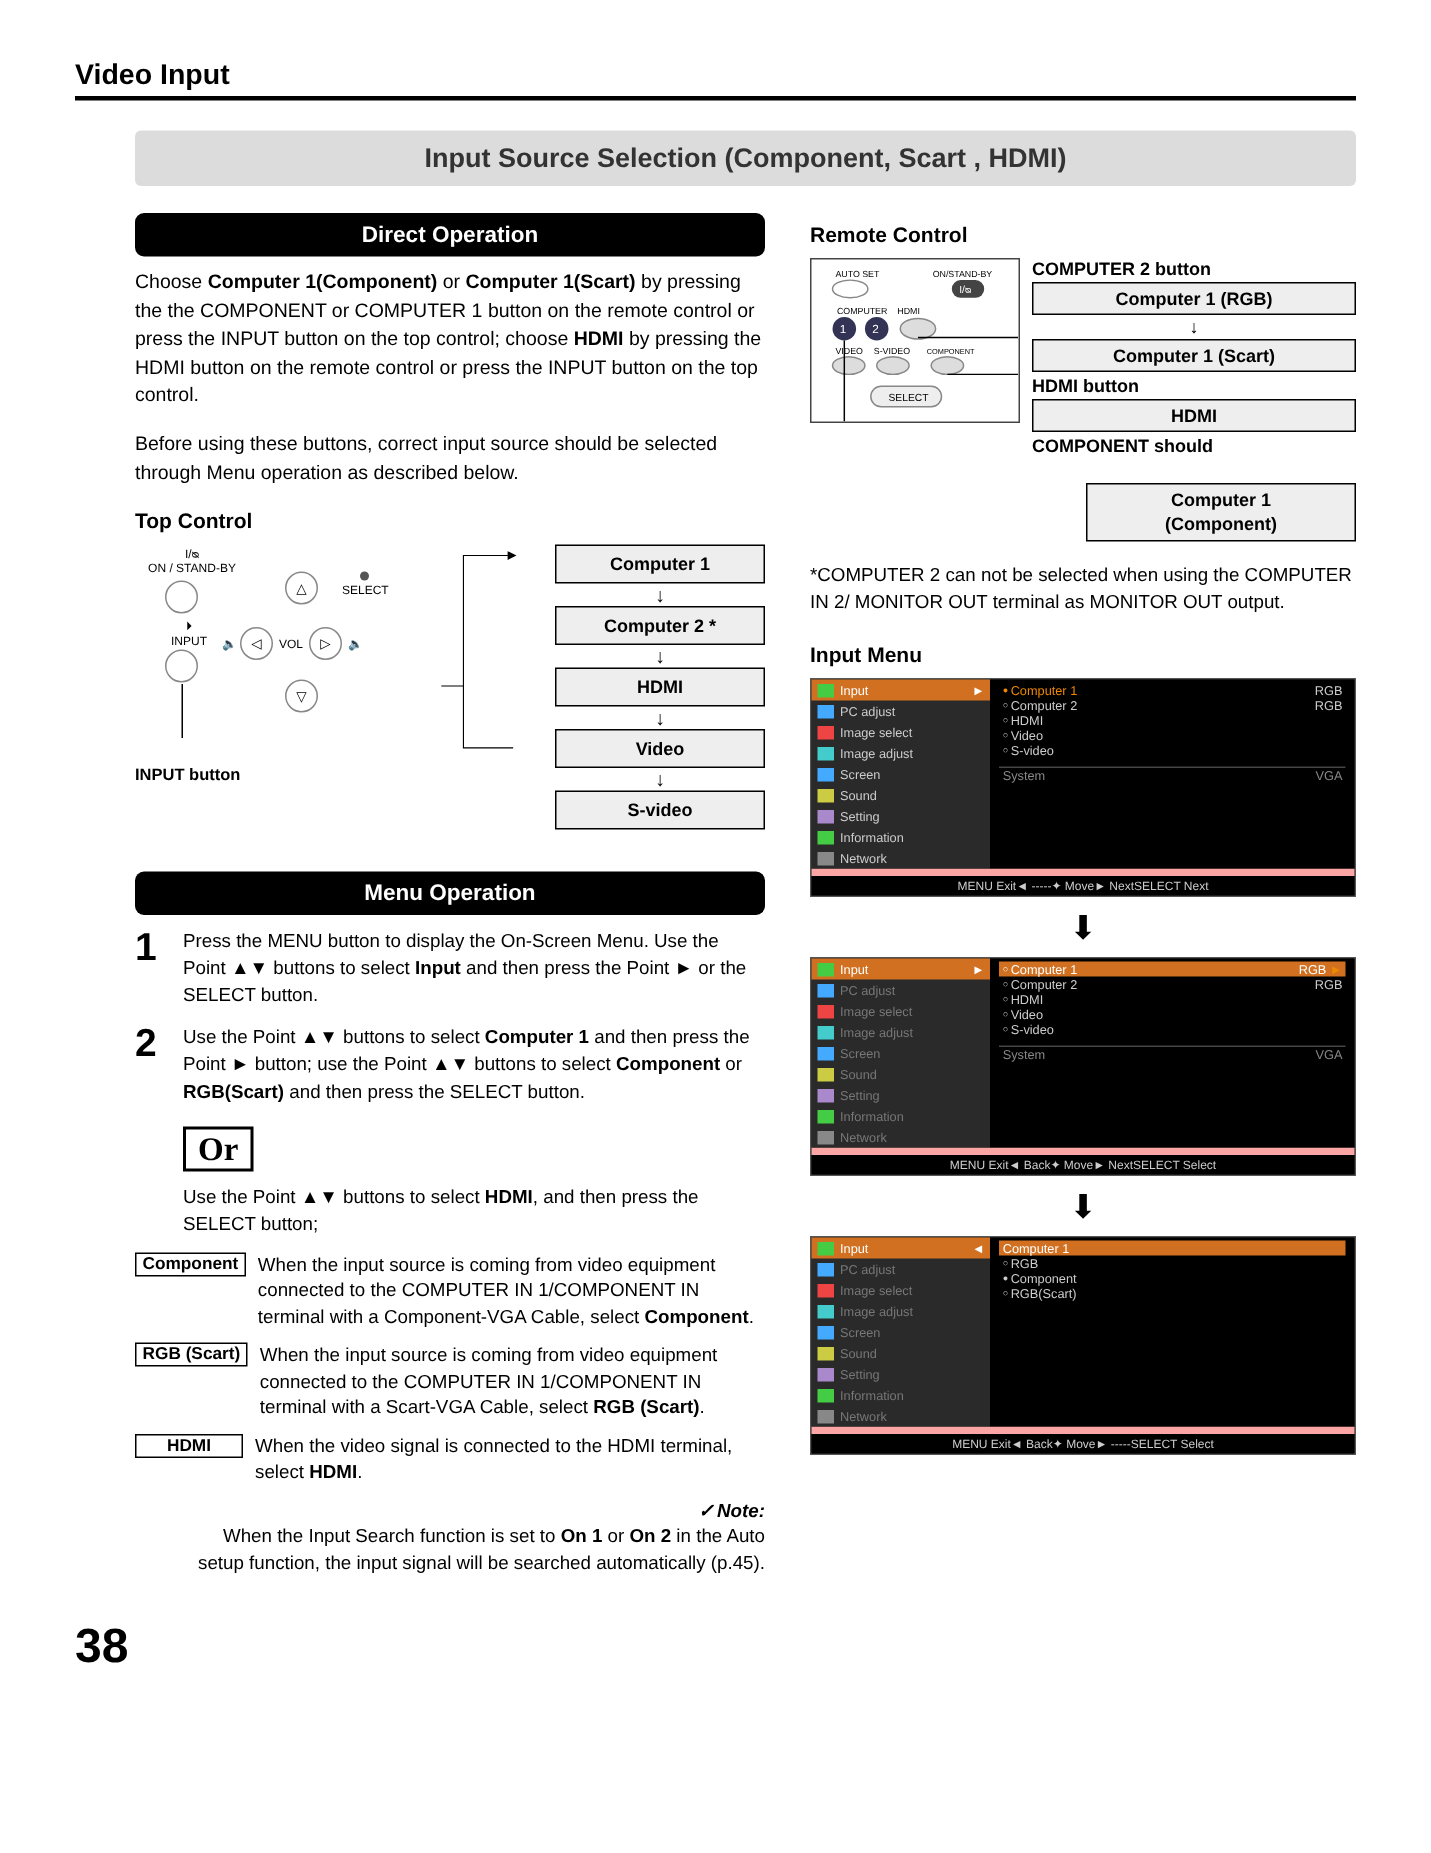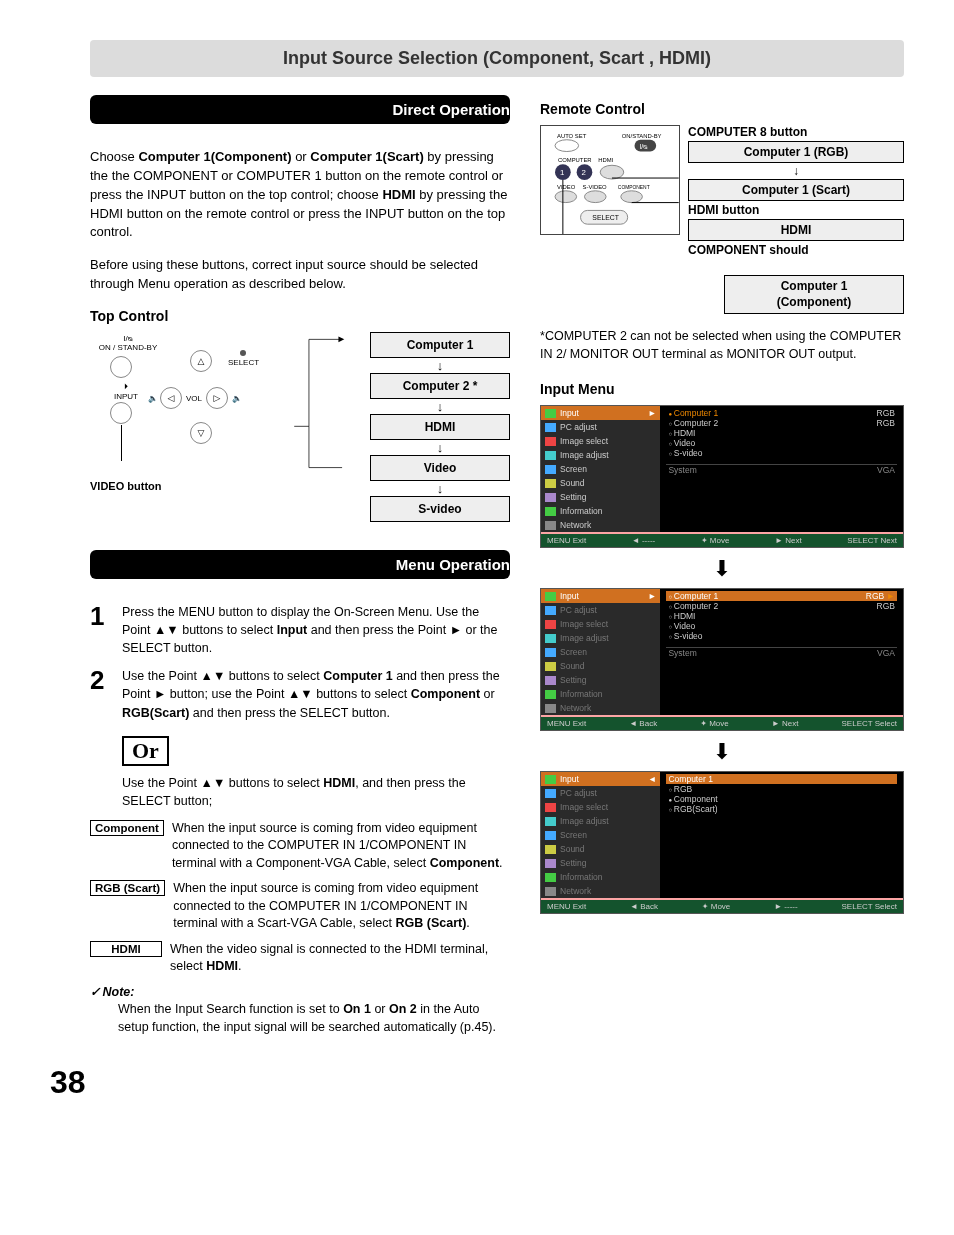--- a/index.html
+++ b/index.html
@@ -3,41 +3,41 @@
 <meta charset="utf-8">
 <style>
   * { box-sizing: border-box; margin: 0; padding: 0; }
   body { font-family: Arial, Helvetica, sans-serif; background: #fff; color: #000; width: 954px; margin: 0 auto; position: relative; }
   .page { padding: 40px 50px 20px 50px; }
   .section-title { font-size: 19px; font-weight: bold; border-bottom: 3px solid #000; padding-bottom: 2px; margin-bottom: 20px; }
   .title-bar { background: #dcdcdc; color: #333; font-size: 18px; font-weight: bold; text-align: center; padding: 8px 0; margin: 0 0 18px 0; border-radius: 4px; }
   .columns { display: flex; gap: 30px; }
   .col-left { flex: 0 0 420px; }
   .col-right { flex: 1; }
-  .pill { background: #000; color: #fff; font-weight: bold; text-align: right; padding: 6px 0; border-radius: 6px; font-size: 15px; margin-bottom: 24px; }
+  .pill { background: #000; color: #fff; font-weight: bold; text-align: center; padding: 6px 0; border-radius: 6px; font-size: 15px; margin-bottom: 8px; }
   p { font-size: 13px; line-height: 1.45; margin-bottom: 14px; }
   .sub-h { font-size: 14px; font-weight: bold; margin: 6px 0 8px 0; }
   .top-control-area { display: flex; gap: 15px; align-items: flex-start; }
   .top-control-panel { position: relative; width: 180px; height: 140px; font-size: 9px; }
   .tc-label { position: absolute; font-size: 8px; text-align: center; }
   .tc-circle { position: absolute; width: 22px; height: 22px; border: 1px solid #888; border-radius: 50%; background: #fff; display: flex; align-items: center; justify-content: center; font-size: 9px; }
   .tc-dot { position: absolute; width: 6px; height: 6px; border-radius: 50%; background: #555; }
   .input-button-label { font-size: 11px; font-weight: bold; margin-top: 8px; }
   .flow-col { display: flex; flex-direction: column; align-items: center; gap: 0; }
   .flow-box { border: 1px solid #000; background: #eee; font-size: 12px; font-weight: bold; padding: 5px 0; width: 140px; text-align: center; }
   .arrow-down { font-size: 13px; line-height: 1; margin: 1px 0; }
   .connector-svg { width: 70px; height: 140px; flex-shrink: 0; }
   .step-row { display: flex; gap: 12px; margin-bottom: 10px; }
   .step-num { font-size: 26px; font-weight: bold; flex: 0 0 20px; line-height: 1; }
   .step-text { font-size: 12.5px; line-height: 1.45; }
   .or-box { border: 2px solid #000; display: inline-block; padding: 0 8px; font-size: 22px; font-weight: bold; font-family: Georgia, serif; margin: 4px 0 8px 0; }
   .def-row { display: flex; gap: 8px; margin-bottom: 8px; }
   .def-label { border: 1px solid #000; font-size: 11.5px; font-weight: bold; padding: 1px 4px; flex-shrink: 0; height: fit-content; }
   .def-text { font-size: 12.5px; line-height: 1.4; }
-  .note-block { font-size: 12.5px; line-height: 1.4; }
+  .note-block { font-size: 12.5px; line-height: 1.4; text-align: right; }
   .note-label::before { content: "✓"; margin-right: 2px; }
   .note-label { font-weight: bold; font-style: italic; }
   .page-num { font-size: 32px; font-weight: bold; margin-top: 28px; }
 
   
   .remote-area { display: flex; gap: 8px; margin-bottom: 18px; }
   .remote-svg { width: 140px; height: 110px; border: 1px solid #444; background: #fff; flex-shrink: 0; }
   .remote-labels { flex: 1; display: flex; flex-direction: column; font-size: 11px; gap: 2px; }
   .rl-bold { font-weight: bold; font-size: 12px; }
   .rl-box { border: 1px solid #000; background: #eee; font-weight: bold; font-size: 12px; text-align: center; padding: 3px 4px; }
@@ -57,30 +57,31 @@
   .ms-icon.r { background: #e44; }
   .ms-icon.c { background: #4cc; }
   .ms-icon.y { background: #cc4; }
   .ms-icon.p { background: #a8c; }
   .ms-icon.gr { background: #888; }
   .ms-right { flex: 1; background: #000; padding: 2px 6px; position: relative; }
   .ms-right-row { display: flex; justify-content: space-between; padding: 0 2px; }
   .ms-right-row.sel { background: #d07020; color: #fff; }
   .ms-bullet::before { content: "● "; font-size: 6px; vertical-align: middle; }
   .ms-obullet::before { content: "○ "; font-size: 6px; vertical-align: middle; }
-  .ms-footer { border-top: 2px solid #fca5a5; background: #14532d; display: flex; justify-content: space-between; padding: 2px 6px; font-size: 8px; }
+  .ms-footer { border-top: 5px solid #fca5a5; background: #000000; display: flex; justify-content: center; padding: 2px 6px; font-size: 8px; }
   .ms-footer span { white-space: nowrap; }
   .big-arrow-down { text-align: center; font-size: 22px; margin: -2px 0 6px 0; color: #000; }
 
   strong { font-weight: bold; margin-top: 40px; }
 </style>
 </head>
 <body>
 
 <div class="page">
+  <div class="section-title">Video Input</div>
 
   <div style="padding-left: 40px;">
     <div class="title-bar">Input Source Selection (Component, Scart , HDMI)</div>
 
     <div class="columns">
 
       <div class="col-left">
         <div class="pill">Direct Operation</div>
 
         <p>
@@ -101,21 +102,21 @@
               <div class="tc-label" style="left: 24px; top: 50px;">⏵<br><span>INPUT</span></div>
               <div class="tc-circle" style="left: 20px; top: 70px;"></div>
               <div class="tc-label" style="left: 58px; top: 62px;">🔈</div>
               <div class="tc-circle" style="left: 70px; top: 55px;">◁</div>
               <div class="tc-label" style="left: 96px; top: 62px;">VOL</div>
               <div class="tc-circle" style="left: 116px; top: 55px;">▷</div>
               <div class="tc-label" style="left: 142px; top: 62px;">🔈</div>
               <div class="tc-circle" style="left: 100px; top: 90px;">▽</div>
               <div style="position:absolute; left:31px; top:93px; width:1px; height:36px; background:#000;"></div>
             </div>
-            <div class="input-button-label">VIDEO button</div>
+            <div class="input-button-label">INPUT button</div>
           </div>
 
           <svg class="connector-svg" viewBox="0 0 70 190">
             <path d="M 0 128 L 20 128 L 20 10 L 65 10" stroke="#000" fill="none"></path>
             <path d="M 60 6 L 68 10 L 60 14 Z" fill="#000"></path>
             <path d="M 20 128 L 20 184 L 65 184" stroke="#000" fill="none"></path>
           </svg>
 
           <div class="flow-col">
             <div class="flow-box">Computer 1</div>
@@ -206,21 +207,21 @@
             <ellipse cx="55" cy="72" rx="11" ry="6" fill="#ddd" stroke="#888"></ellipse>
             <ellipse cx="92" cy="72" rx="11" ry="6" fill="#ddd" stroke="#888"></ellipse>
             <rect x="40" y="86" width="48" height="14" rx="7" fill="#eee" stroke="#888"></rect>
             <text x="52" y="96" font-size="7">SELECT</text>
             <line x1="22" y1="55" x2="22" y2="110" stroke="#000"></line>
             <line x1="72" y1="53" x2="140" y2="53" stroke="#000"></line>
             <line x1="92" y1="78" x2="140" y2="78" stroke="#000"></line>
           </svg>
 
           <div class="remote-labels">
-            <div class="rl-bold">COMPUTER 8 button</div>
+            <div class="rl-bold">COMPUTER 2 button</div>
             <div class="rl-box">Computer 1 (RGB)</div>
             <div class="rl-arrow">↓</div>
             <div class="rl-box">Computer 1 (Scart)</div>
             <div class="rl-bold">HDMI button</div>
             <div class="rl-box">HDMI</div>
             <div class="rl-bold">COMPONENT should</div>
           </div>
         </div>
 
         <div class="remote-below">

